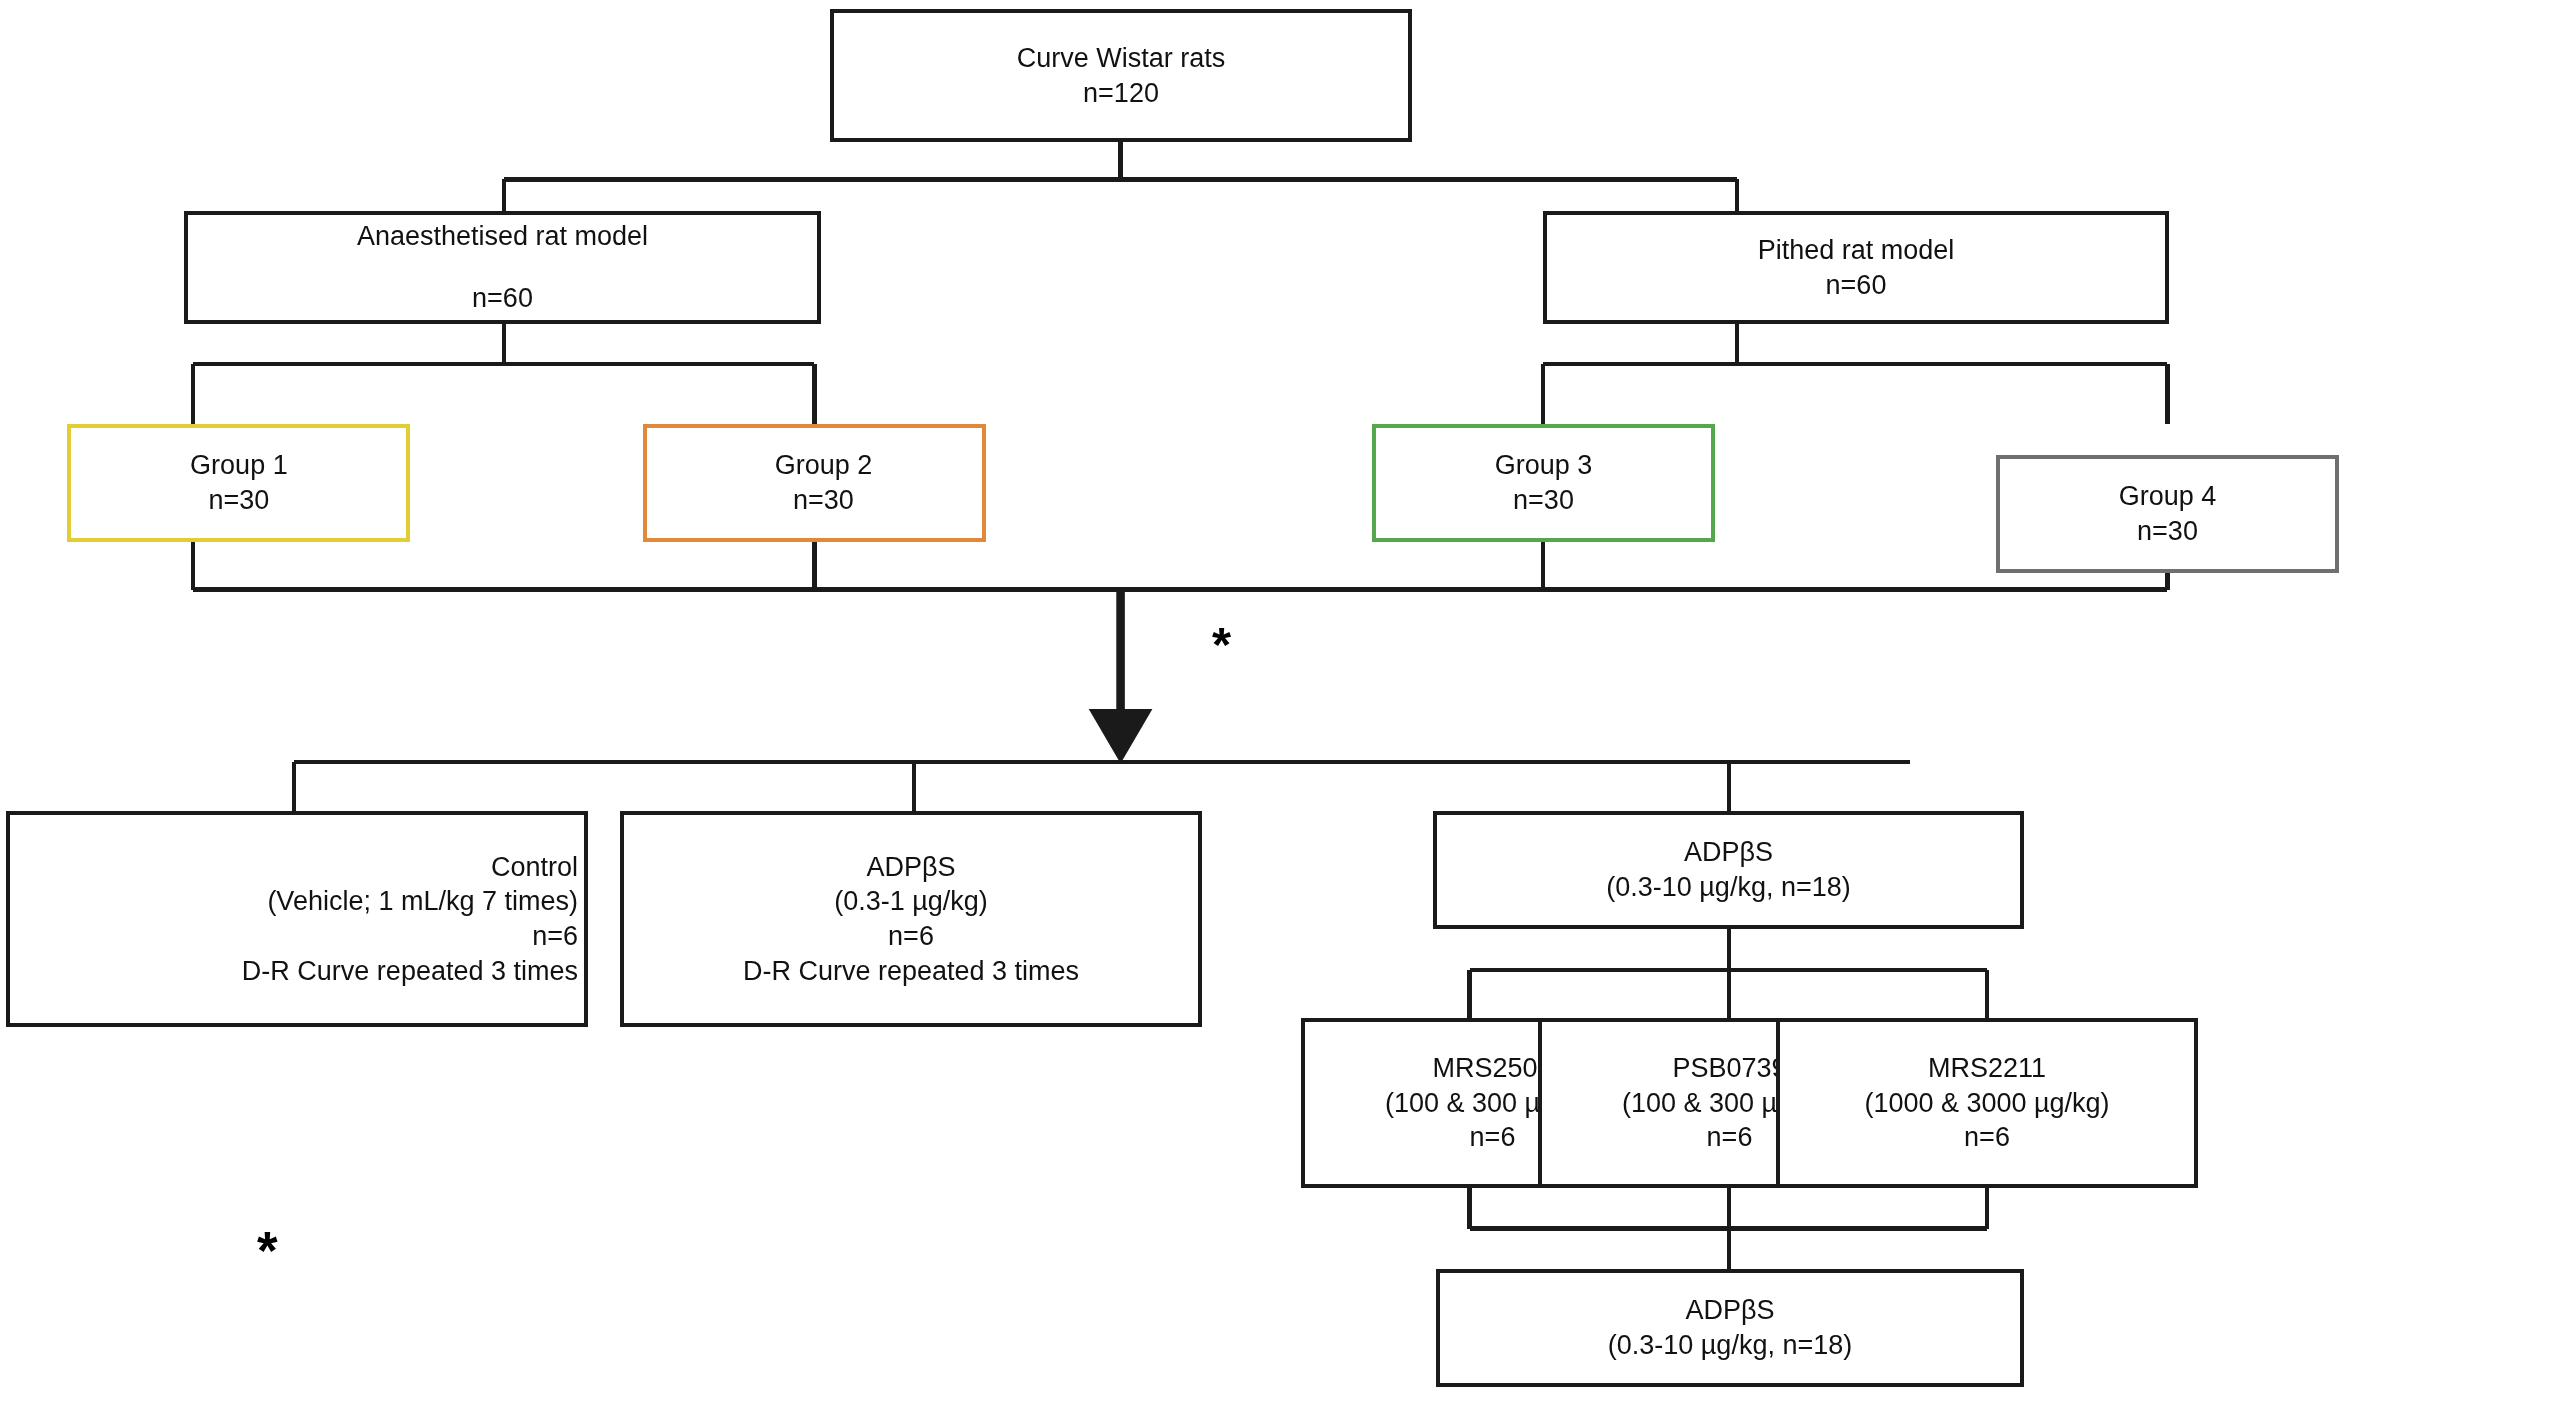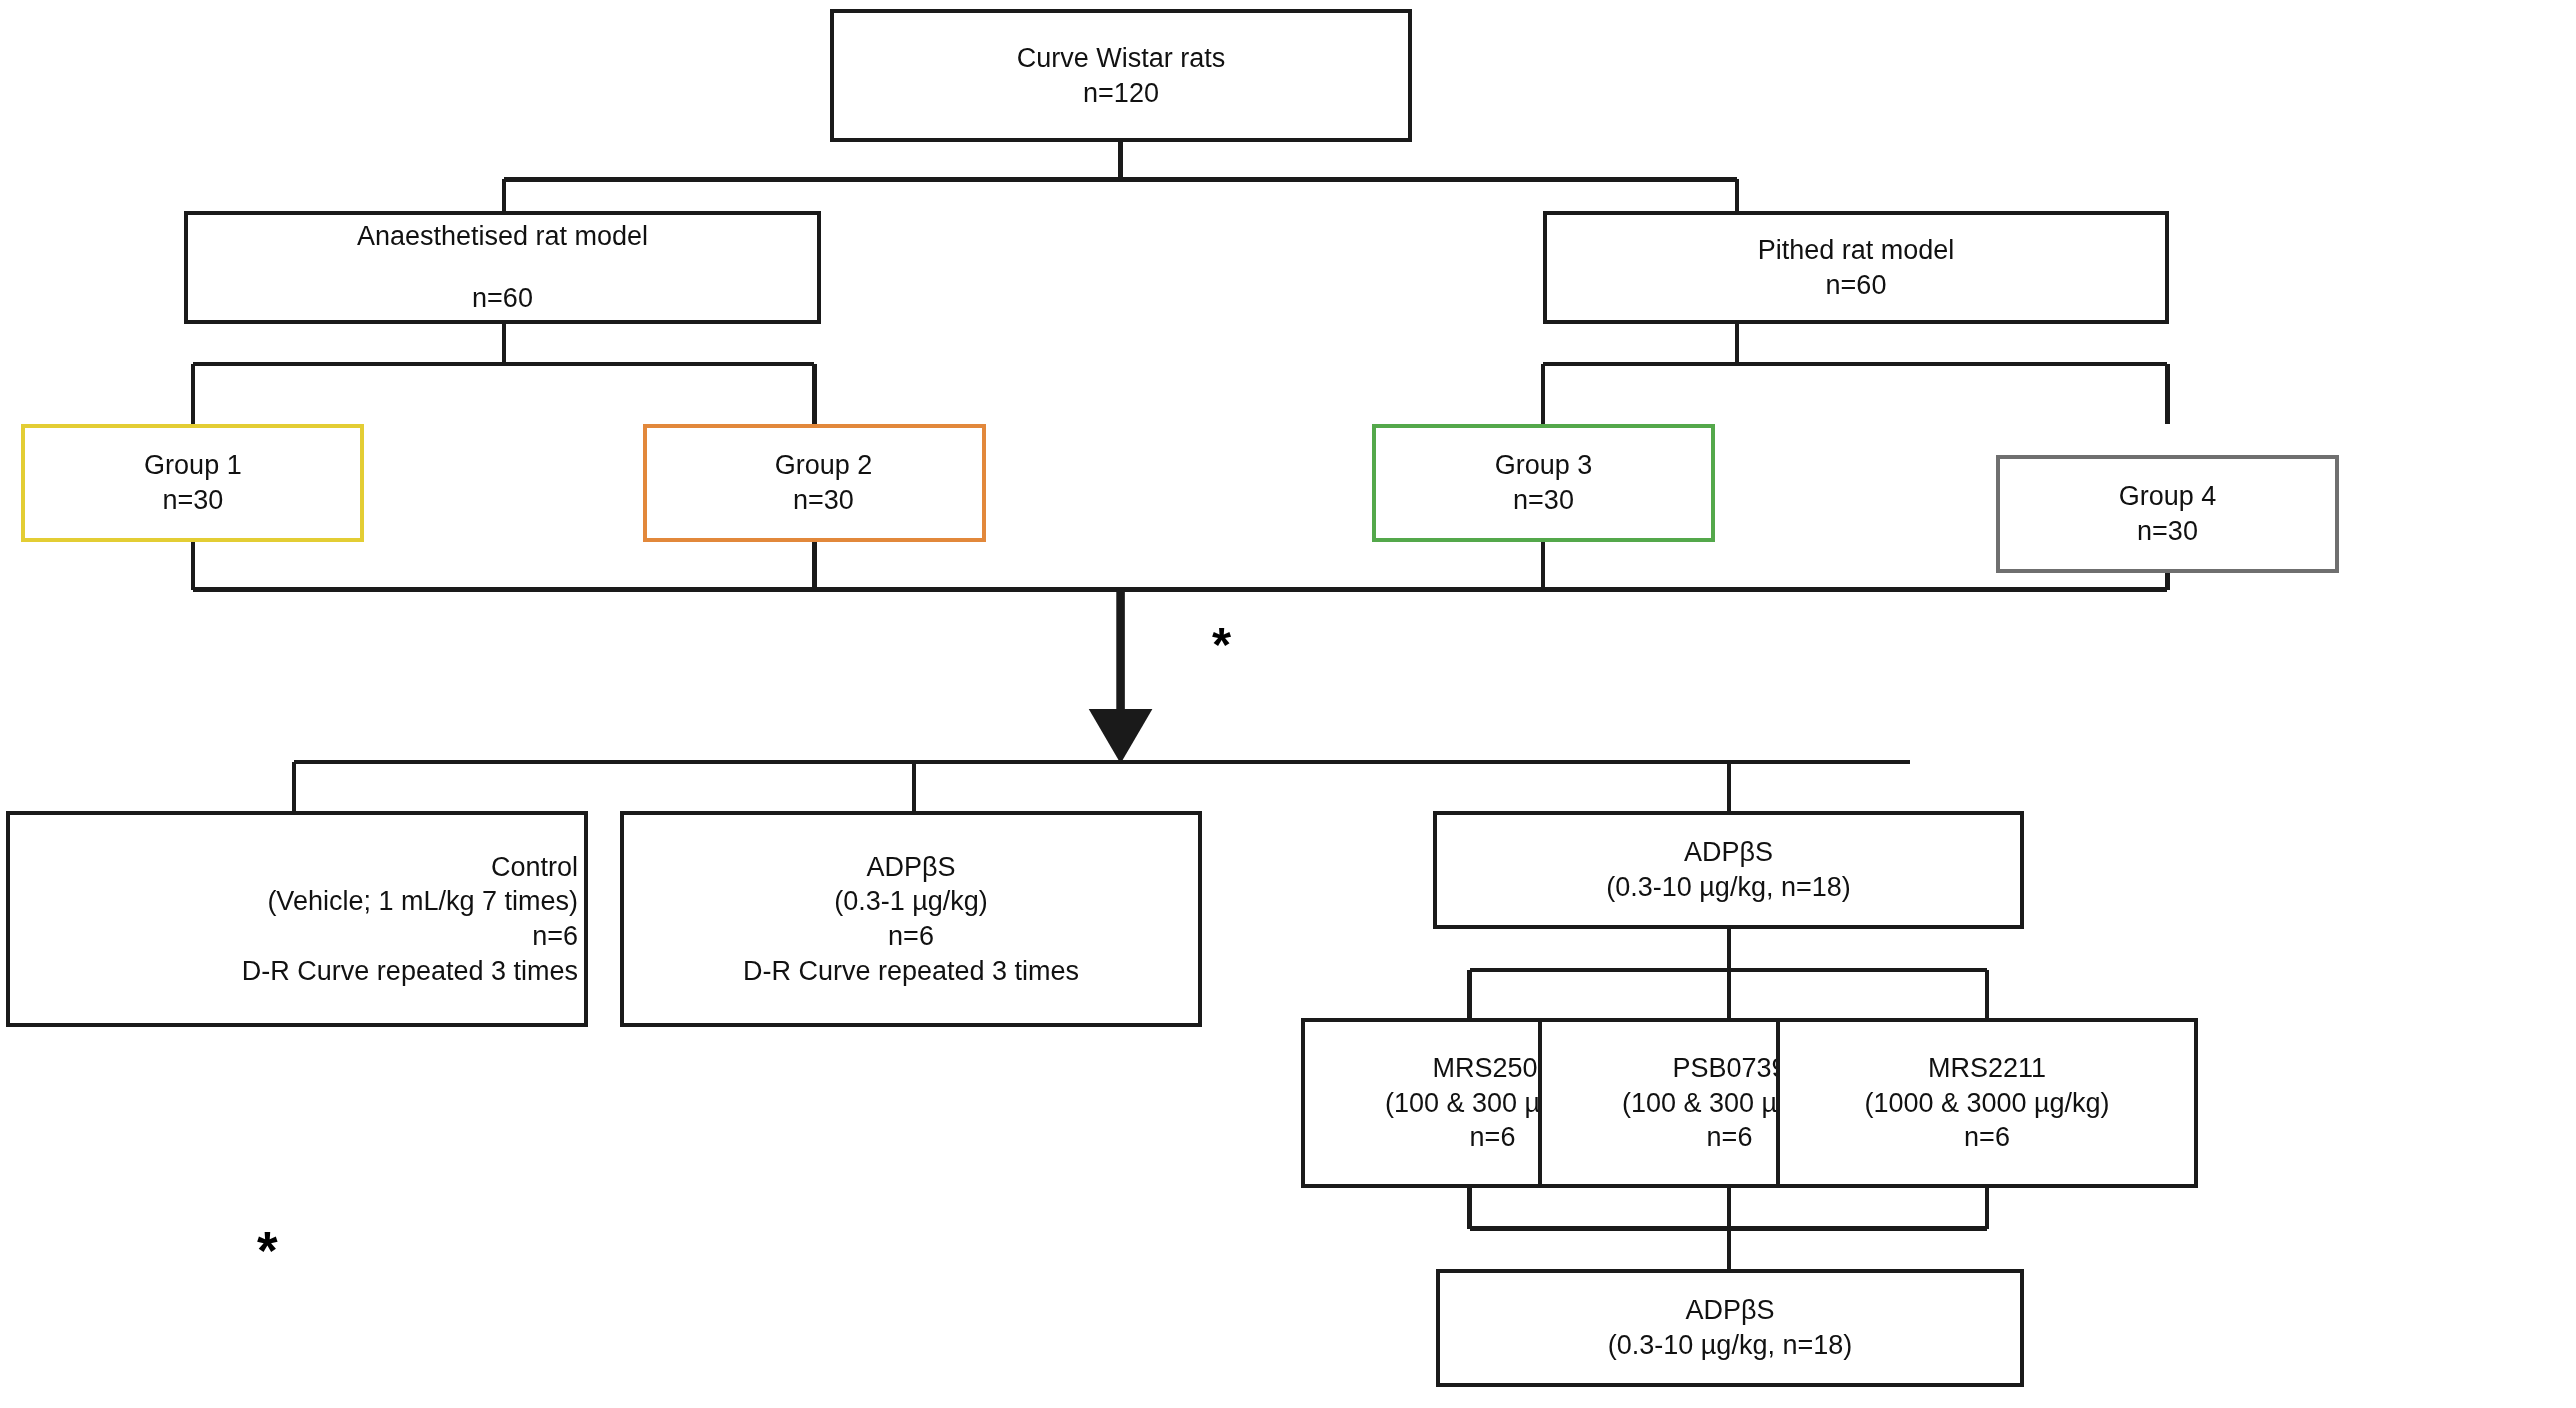--- a/index.html
+++ b/index.html
@@ -33,21 +33,21 @@
     align-items: center;
     justify-content: center;
     text-align: center;
     color: #111111;
     line-height: 1.28;
     font-size: 27px;
     padding: 2.4px 6.1px;
     z-index: 3;
   }
   .node .ln { display: block; white-space: nowrap; }
-  .node.yellow { border-color: #e3cd34; }
+  .node.yellow { border-color: #e3cd34; margin-left: 46px; }
   .node.orange { border-color: #e2883b; padding-left: 24px; }
   .node.green  { border-color: #54a84b; }
   .node.grey   { border-color: #6f6f6f; margin-top: 31px; }
 
   .legend {
     position: absolute;
     display: flex;
     align-items: center;
     z-index: 4;
     color: #000000;

